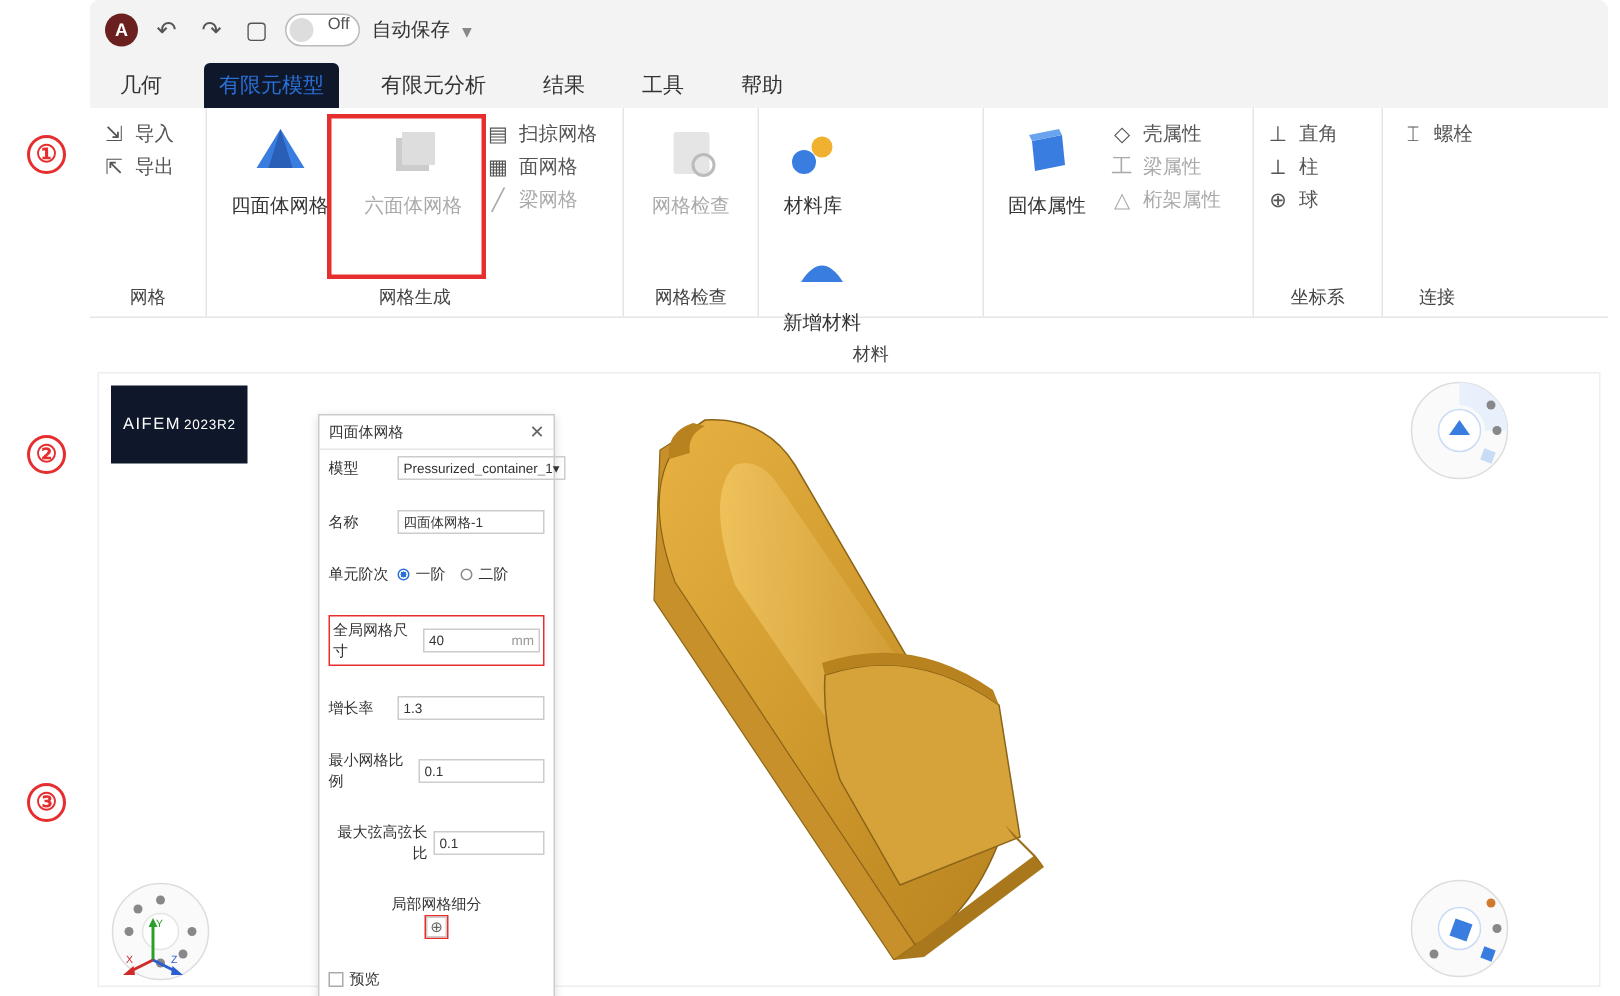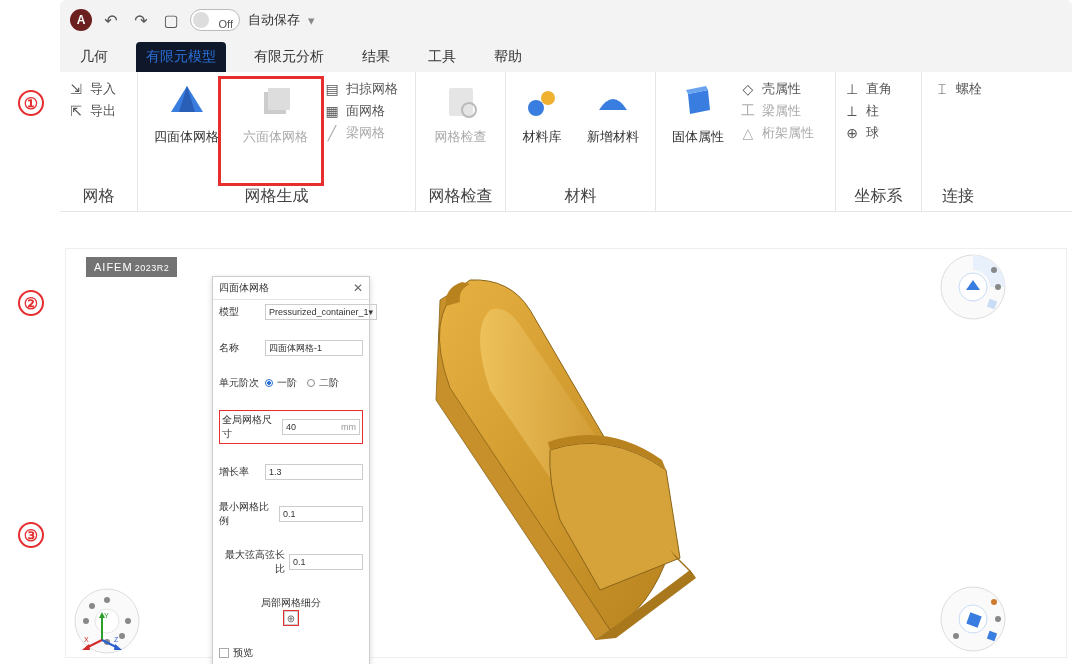--- a/index.html
+++ b/index.html
@@ -8,46 +8,46 @@
   
   .annotation { position: absolute; left: 18px; width: 26px; height: 26px; border: 2px solid #e62e2e; border-radius: 50%; color: #e62e2e; font-size: 16px; font-weight: 600; display: flex; align-items: center; justify-content: center; }
   .ann-1 { top: 90px; }
   .ann-2 { top: 290px; }
   .ann-3 { top: 522px; }
 
   
   .topbar { position: absolute; left: 60px; top: 0; right: 8px; height: 40px; display: flex; align-items: center; padding: 0 10px; background: #f3f3f3; border-radius: 6px 6px 0 0; gap: 8px; color: #444; font-size: 13px; }
   .topbar .logo { width: 22px; height: 22px; background: #6b1f1f; border-radius: 50%; display: flex; align-items: center; justify-content: center; color: #fff; font-size: 12px; font-weight: bold; }
   .topbar .icon-btn { width: 22px; height: 22px; display: flex; align-items: center; justify-content: center; color: #555; font-size: 16px; }
-  .topbar .toggle { width: 50px; height: 22px; background: #fff; border: 1px solid #bbb; border-radius: 11px; position: relative; display: flex; align-items: flex-end; justify-content: flex-end; padding-right: 6px; font-size: 11px; color: #555; }
+  .topbar .toggle { width: 50px; height: 22px; background: #fff; border: 1px solid #bbb; border-radius: 11px; position: relative; display: flex; align-items: flex-start; justify-content: flex-end; padding-right: 6px; font-size: 11px; color: #555; }
   .topbar .toggle::before { content: ""; position: absolute; left: 2px; top: 2px; width: 16px; height: 16px; border-radius: 50%; background: #ddd; }
   .topbar .autosave { color: #333; }
 
   
   .menutabs { position: absolute; left: 60px; top: 40px; right: 8px; height: 32px; background: #f3f3f3; display: flex; align-items: flex-end; padding-left: 10px; gap: 18px; font-size: 14px; }
   .menutabs .tab { padding: 6px 10px; color: #333; }
   .menutabs .tab.active { background: #0f172a; color: #2a6fd6; border-radius: 4px 4px 0 0; }
 
   
   .ribbon { position: absolute; left: 60px; top: 72px; right: 8px; height: 140px; background: #fff; display: flex; align-items: stretch; border-bottom: 1px solid #e5e5e5; }
   .group { display: flex; flex-direction: column; border-right: 1px solid #e5e5e5; padding: 4px 8px 2px 8px; }
   .group-body { flex: 1; display: flex; align-items: flex-start; gap: 8px; }
-  .group-label { text-align: center; font-size: 16px; color: #444; padding: 4px 0 2px 0; }
+  .group-label { text-align: center; font-size: 12px; color: #444; padding: 4px 0 2px 0; }
   .sm-list { display: flex; flex-direction: column; gap: 4px; padding-top: 4px; }
   .sm-item { display: flex; align-items: center; gap: 6px; font-size: 13px; color: #555; white-space: nowrap; }
   .sm-item.disabled { color: #aaa; }
   .sm-item .mini-ic { width: 16px; height: 16px; display: inline-flex; align-items: center; justify-content: center; font-size: 14px; }
   .big-btn { display: flex; flex-direction: column; align-items: center; gap: 6px; padding: 6px 8px 0 8px; font-size: 13px; color: #333; white-space: nowrap; }
   .big-btn .big-ic { width: 40px; height: 40px; display: flex; align-items: center; justify-content: center; }
   .big-btn.disabled { color: #aaa; }
   .highlight-box { position: absolute; border: 3px solid #e62e2e; pointer-events: none; }
 
   
   .viewport { position: absolute; left: 65px; top: 248px; width: 1002px; height: 410px; background: #fff; border: 1px solid #eee; }
-  .badge { position: absolute; left: 20px; top: 8px; background: #737373; color: #fff; font-size: 11px; padding: 4px 8px; letter-spacing: 1px; }
+  .badge { position: absolute; left: 8px; top: 8px; background: #0f172a; color: #fff; font-size: 11px; padding: 20px 8px; letter-spacing: 1px; }
   .badge .yr { font-size: 9px; letter-spacing: 0.5px; margin-left: 2px; }
 
   
   .dialog { position: absolute; left: 212px; top: 276px; width: 158px; background: #fff; border: 1px solid #ccc; font-size: 10px; color: #333; box-shadow: 0 2px 6px rgba(0,0,0,0.15); }
   .dlg-titlebar { display: flex; justify-content: space-between; align-items: center; padding: 4px 6px; border-bottom: 1px solid #e5e5e5; }
   .dlg-titlebar .close { font-size: 12px; color: #666; }
   .dlg-body { padding: 4px 6px; display: flex; flex-direction: column; gap: 20px; }
   .row { display: flex; align-items: center; gap: 4px; }
   .row .lab { width: 42px; flex-shrink: 0; }
   .row .field { flex: 1; border: 1px solid #ccc; padding: 1px 3px; height: 16px; display: flex; align-items: center; justify-content: space-between; font-size: 9px; }
@@ -173,21 +173,21 @@
               <circle cx="28" cy="28" r="7" fill="none" stroke="#bbb" stroke-width="2"></circle>
             </svg>
         </div>
         <span>网格检查</span>
       </div>
     </div>
     <div class="group-label">网格检查</div>
   </div>
 
   <div class="group" style="width:150px;">
-    <div class="group-body" style="justify-content:space-between;">
+    <div class="group-body" style="justify-content:space-between;flex-direction:column;">
       <div class="big-btn">
         <div class="big-ic">
           <svg width="40" height="40" viewBox="0 0 40 40">
               <circle cx="14" cy="26" r="8" fill="#3a7de0"></circle>
               <circle cx="26" cy="16" r="7" fill="#f0b030"></circle>
             </svg>
         </div>
         <span>材料库</span>
       </div>
       <div class="big-btn">

